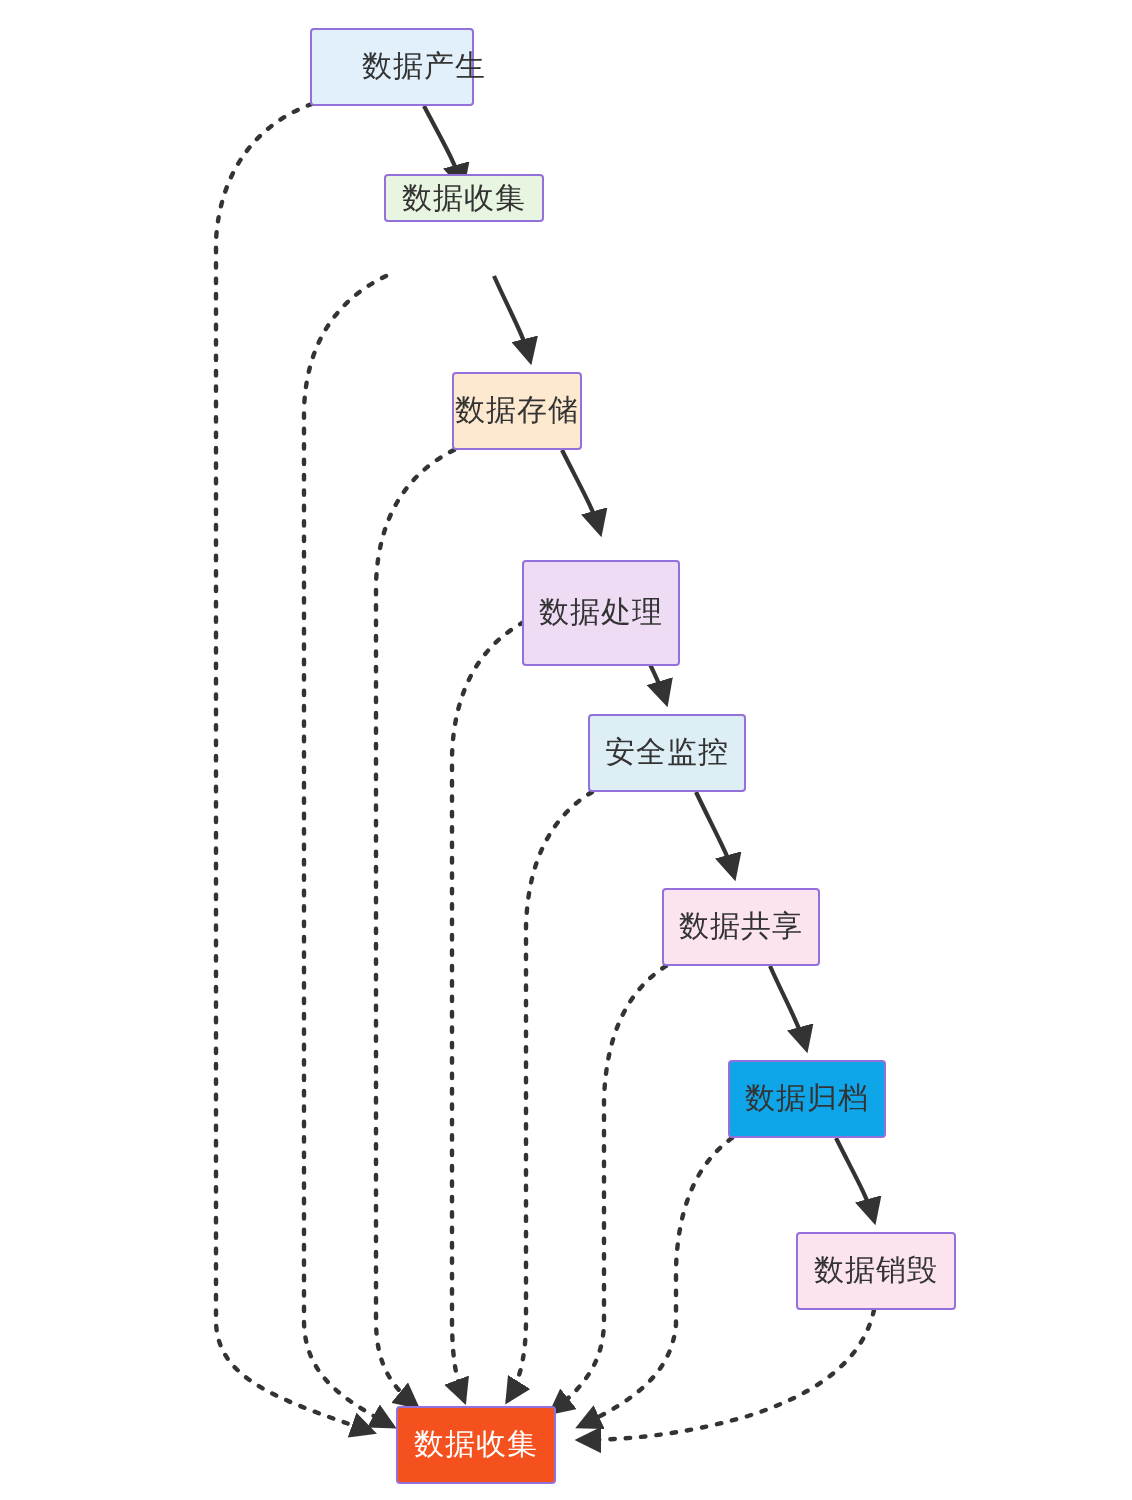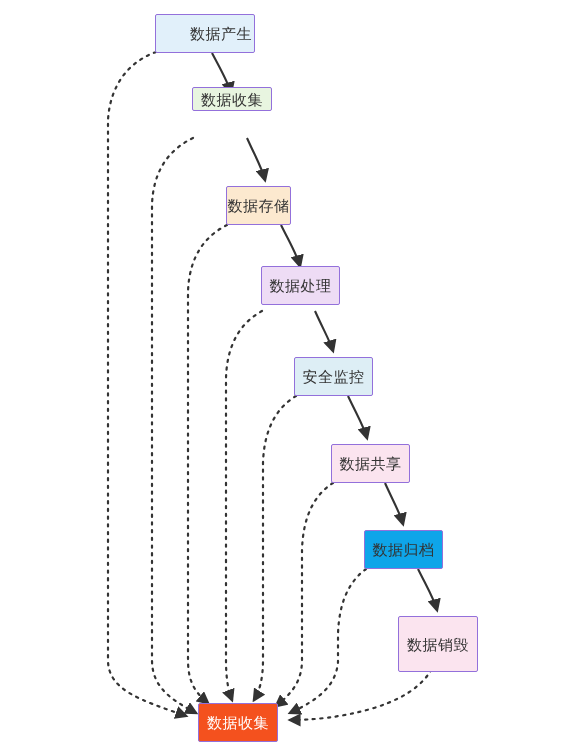--- a/index.html
+++ b/index.html
@@ -76,49 +76,49 @@
       <path d="M 193 138 C 168 150, 153 172, 152 205 L 152 660 C 152 688, 172 700, 196 713"></path>
       <path d="M 227 225 C 203 237, 189 259, 188 292 L 188 660 C 188 684, 197 694, 208 703"></path>
       <path d="M 262 311 C 240 323, 227 345, 226 378 L 226 660 C 226 682, 229 692, 232 700"></path>
       <path d="M 296 396 C 276 408, 264 430, 263 463 L 263 660 C 263 680, 259 692, 254 700"></path>
       <path d="M 333 483 C 314 495, 303 517, 302 550 L 302 660 C 302 682, 291 694, 276 706"></path>
       <path d="M 366 569 C 348 582, 339 604, 338 634 L 338 662 C 336 686, 318 700, 290 713"></path>
       <path d="M 437 655 C 432 678, 412 696, 374 708 C 340 718, 310 720, 290 720"></path>
     </g>
   </svg>
 
-  <div class="node-box" style="left:155px; top:14px; width:100px; height:39px; background:#e1f0fa;padding-left:32px;">
+  <div class="node-box" style="left:155px; top:14px; width:82px; height:39px; background:#e1f0fa;padding-left:32px;">
     <span class="node-label">数据产生</span>
   </div>
 
   <div class="node-box" style="left:192px; top:87px; width:80px; height:24px; background:#e8f5e0;">
     <span class="node-label">数据收集</span>
   </div>
 
   <div class="node-box" style="left:226px; top:186px; width:65px; height:39px; background:#fce9cf;">
     <span class="node-label">数据存储</span>
   </div>
 
-  <div class="node-box" style="left:261px; top:266px; width:79px; height:39px; background:#eedcf5;">
+  <div class="node-box" style="left:261px; top:280px; width:79px; height:53px; background:#eedcf5;">
     <span class="node-label">数据处理</span>
   </div>
 
   <div class="node-box" style="left:294px; top:357px; width:79px; height:39px; background:#ddeef5;">
     <span class="node-label">安全监控</span>
   </div>
 
   <div class="node-box" style="left:331px; top:444px; width:79px; height:39px; background:#fbe4ef;align-items:center;">
     <span class="node-label">数据共享</span>
   </div>
 
   <div class="node-box" style="left:364px; top:530px; width:79px; height:39px; background:#0ea5e9;">
     <span class="node-label">数据归档</span>
   </div>
 
-  <div class="node-box" style="left:398px; top:616px; width:80px; height:56px; background:#fbe4ef;">
+  <div class="node-box" style="left:398px; top:616px; width:80px; height:39px; background:#fbe4ef;">
     <span class="node-label">数据销毁</span>
   </div>
 
   <div class="node-box" style="left:198px; top:703px; width:80px; height:39px; background:#f4511e; color:#ffffff;">
     <span class="node-label">数据收集</span>
   </div>
 
 </div>
 
 </body></html>

